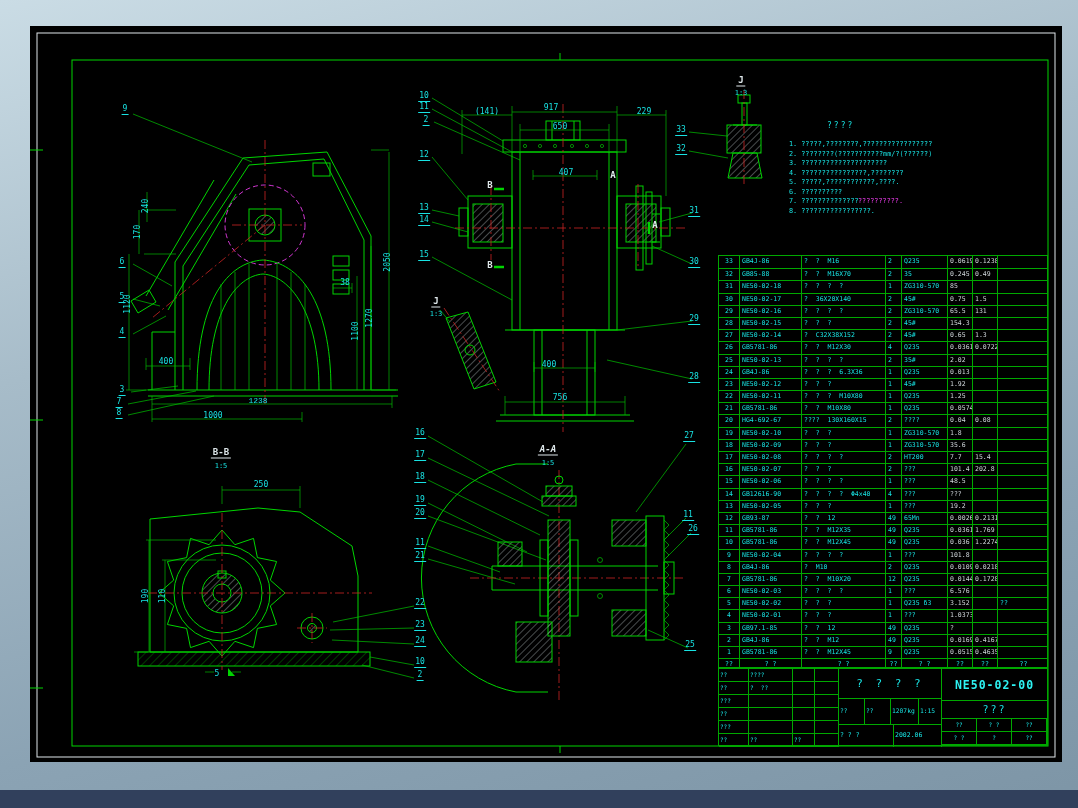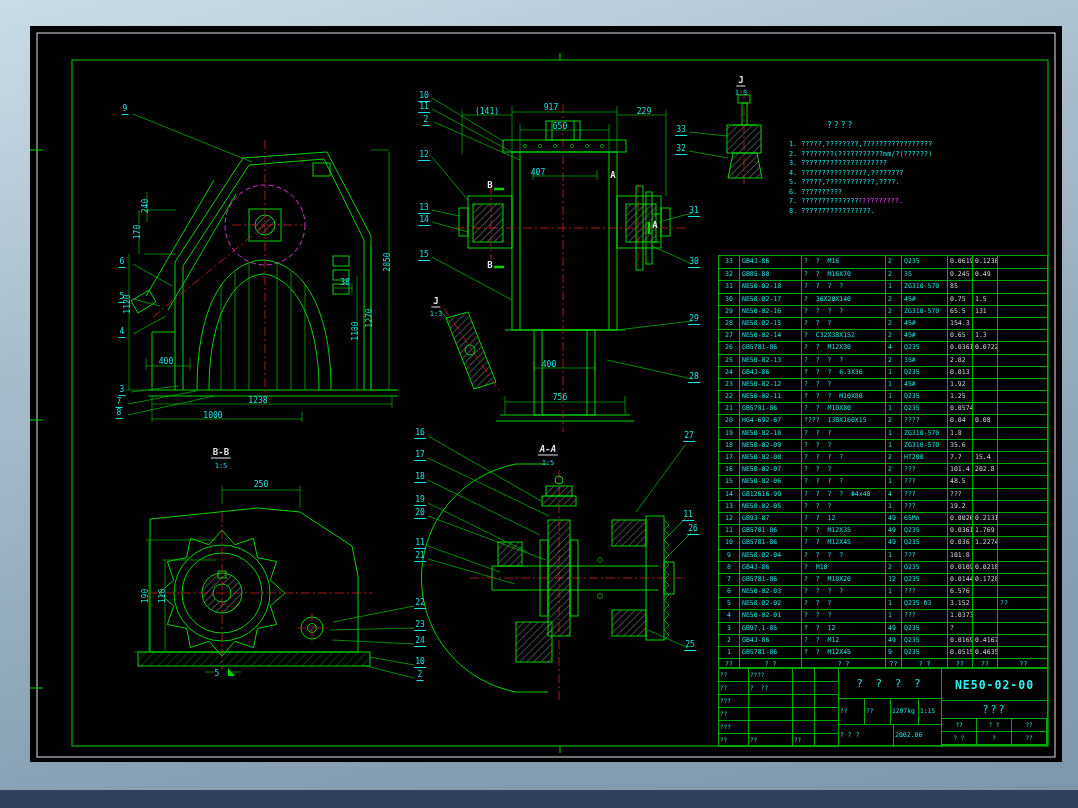--- a/index.html
+++ b/index.html
@@ -202,38 +202,38 @@
         <span class="ann bal" style="left: 92px; top: 237px;">6</span>
         <span class="ann bal" style="left: 92px; top: 272px;">5</span>
         <span class="ann bal" style="left: 92px; top: 307px;">4</span>
         <span class="ann bal" style="left: 92px; top: 365px;">3</span>
         <span class="ann bal" style="left: 89px; top: 377px;">7</span>
         <span class="ann bal" style="left: 89px; top: 388px;">8</span>
         <span class="ann dim r90" style="left: 116px; top: 180px;">240</span>
         <span class="ann dim r90" style="left: 108px; top: 206px;">170</span>
         <span class="ann dim r90" style="left: 98px; top: 278px;">1120</span>
         <span class="ann dim" style="left: 136px; top: 336px;">400</span>
-        <span class="ann dim" style="left: 228px; top: 375px;">1238</span>
+        <span class="ann dim" style="left: 228px; top: 375px; font-family: Liberation Mono, monospace;">1238</span>
         <span class="ann dim" style="left: 183px; top: 390px;">1000</span>
         <span class="ann dim" style="left: 315px; top: 257px;">38</span>
         <span class="ann dim r90" style="left: 326px; top: 305px;">1100</span>
         <span class="ann dim r90" style="left: 340px; top: 292px;">1270</span>
         <span class="ann dim r90" style="left: 358px; top: 236px;">2050</span>
         <span class="ann bal" style="left: 394px; top: 71px;">10</span>
         <span class="ann bal" style="left: 394px; top: 82px;">11</span>
         <span class="ann bal" style="left: 396px; top: 95px;">2</span>
         <span class="ann bal" style="left: 394px; top: 130px;">12</span>
         <span class="ann bal" style="left: 394px; top: 183px;">13</span>
         <span class="ann bal" style="left: 394px; top: 195px;">14</span>
         <span class="ann bal" style="left: 394px; top: 230px;">15</span>
         <span class="ann dim" style="left: 457px; top: 86px;">(141)</span>
         <span class="ann dim" style="left: 521px; top: 82px;">917</span>
         <span class="ann dim" style="left: 614px; top: 86px;">229</span>
         <span class="ann dim" style="left: 530px; top: 101px;">650</span>
-        <span class="ann dim" style="left: 508px; top: 147px;">407</span>
+        <span class="ann dim" style="left: 536px; top: 147px;">407</span>
         <span class="ann dim" style="left: 519px; top: 339px;">400</span>
         <span class="ann dim" style="left: 530px; top: 372px;">756</span>
         <span class="ann ltr" style="left: 460px; top: 159px;">B</span>
         <span class="ann ltr" style="left: 460px; top: 239px;">B</span>
         <span class="ann ltr" style="left: 583px; top: 149px;">A</span>
         <span class="ann ltr" style="left: 625px; top: 199px;">A</span>
         <span class="ann bal" style="left: 664px; top: 186px;">31</span>
         <span class="ann bal" style="left: 664px; top: 237px;">30</span>
         <span class="ann bal" style="left: 664px; top: 294px;">29</span>
         <span class="ann bal" style="left: 664px; top: 352px;">28</span>

